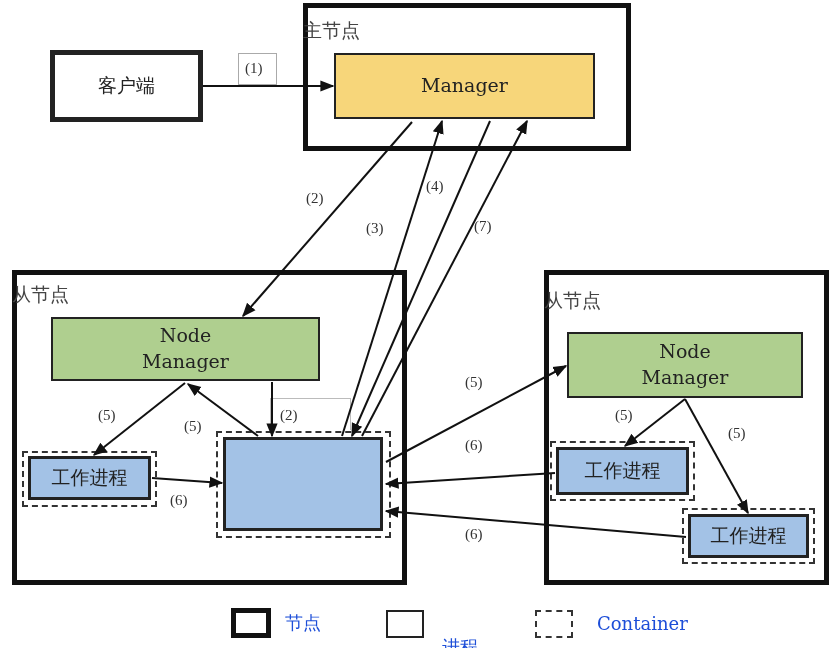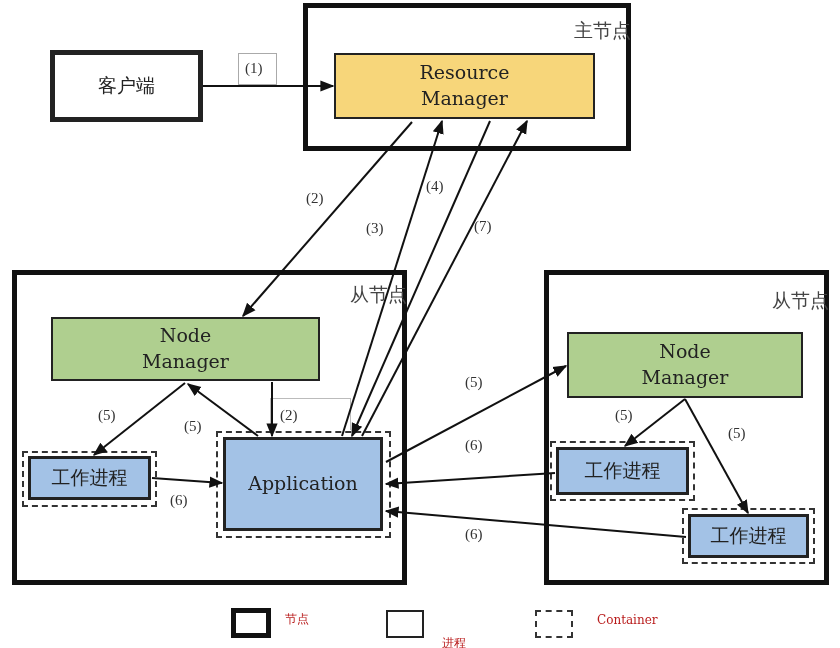--- a/index.html
+++ b/index.html
@@ -3,57 +3,55 @@
 <meta charset="utf-8">
 <style>
   html, body { margin:0; padding:0; background:#ffffff; }
   body { width:840px; height:648px; position:relative; overflow:hidden;
          font-family:"DejaVu Serif","Liberation Serif",serif; color:#222; }
   .abs { position:absolute; box-sizing:border-box; }
   .node { border:5px solid #111; background:#fff; }
   .proc { border:2px solid #222; display:flex; align-items:center; justify-content:center;
           text-align:center; line-height:1.35; font-size:19px; }
   .container { border:2px dashed #333; }
-  .title { font-size:19px; color:#444; text-align:right; }
+  .title { font-size:19px; color:#444; text-align:left; }
   .label { font-size:15px; color:#333; font-family:"Liberation Serif",serif; }
   svg { position:absolute; left:0; top:0; }
-  .legend-text { font-size:12px; color:#b91c1c; }
+  .legend-text { font-size:18px; color:#1d4ed8; }
 </style>
 </head>
 <body>
 
 <div class="abs node proc" style="left:50px;top:50px;width:153px;height:72px;border-width:5px;">
   <span>客户端</span>
 </div>
 
 <div class="abs node" style="left:303px;top:3px;width:328px;height:148px;"></div>
 <div class="abs title" style="left:303px;top:18px;width:328px;">主节点</div>
 <div class="abs proc" style="left:334px;top:53px;width:261px;height:66px;background:#f7d67a;">
   <div>
-    <div>Resource</div>
     <div>Manager</div>
   </div>
 </div>
 
 <div class="abs node" style="left:12px;top:270px;width:395px;height:315px;"></div>
 <div class="abs title" style="left:12px;top:282px;width:395px;">从节点</div>
 <div class="abs proc" style="left:51px;top:317px;width:269px;height:64px;background:#afcf8f;">
   <div>
     <div>Node</div>
     <div>Manager</div>
   </div>
 </div>
 <div class="abs container" style="left:22px;top:451px;width:135px;height:56px;"></div>
 <div class="abs proc" style="left:28px;top:456px;width:123px;height:44px;background:#a3c2e6;border-width:3px;">
   <span>工作进程</span>
 </div>
 <div class="abs container" style="left:216px;top:431px;width:175px;height:107px;"></div>
 <div class="abs proc" style="left:223px;top:437px;width:160px;height:94px;background:#a3c2e6;border-width:3px;">
   <div>
-    <div>Application</div>
   </div>
 </div>
 
 <div class="abs node" style="left:544px;top:270px;width:285px;height:315px;"></div>
 <div class="abs title" style="left:544px;top:288px;width:285px;">从节点</div>
 <div class="abs proc" style="left:567px;top:332px;width:236px;height:66px;background:#afcf8f;">
   <div>
     <div>Node</div>
     <div>Manager</div>
   </div>

